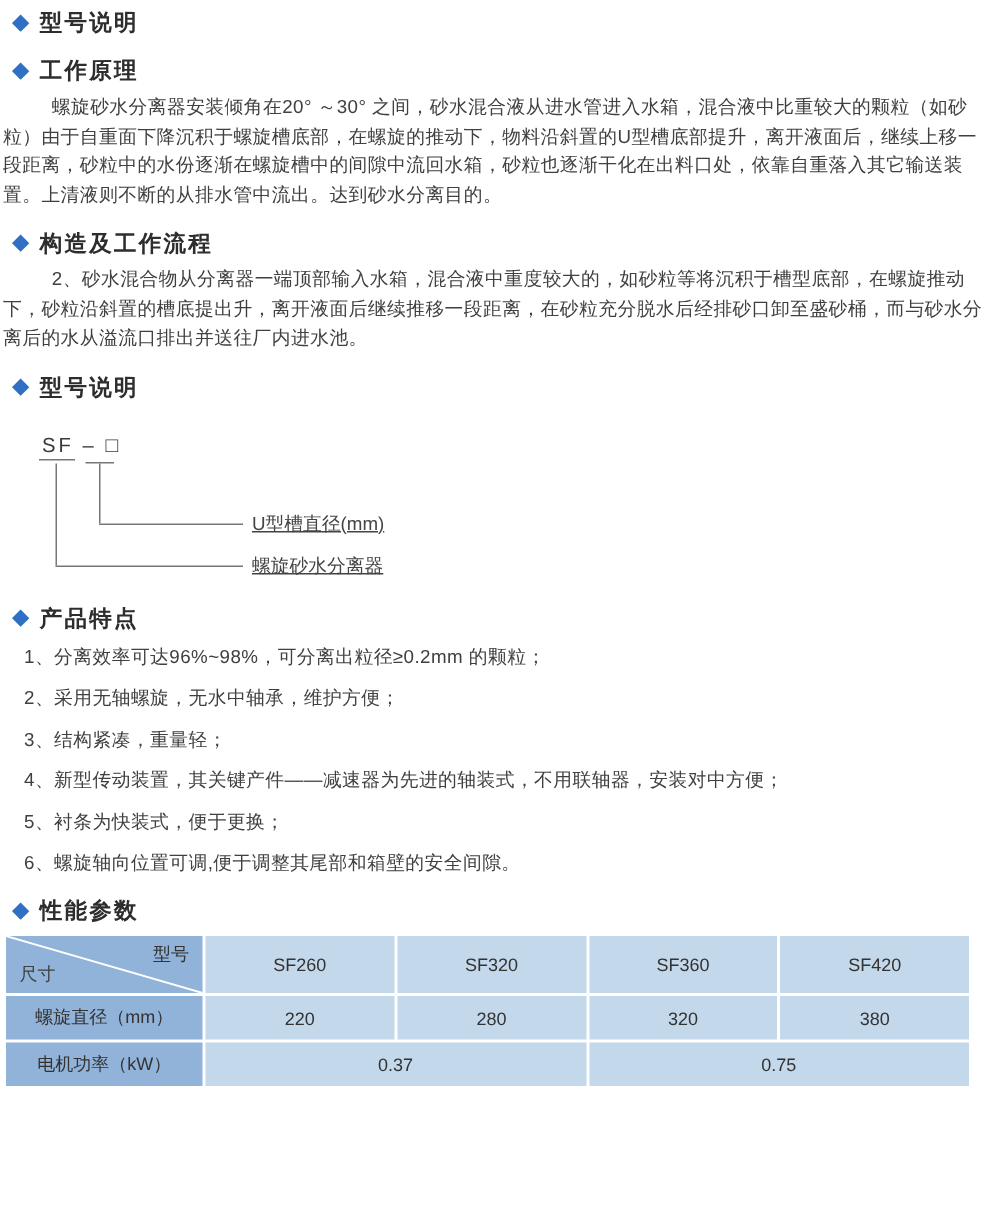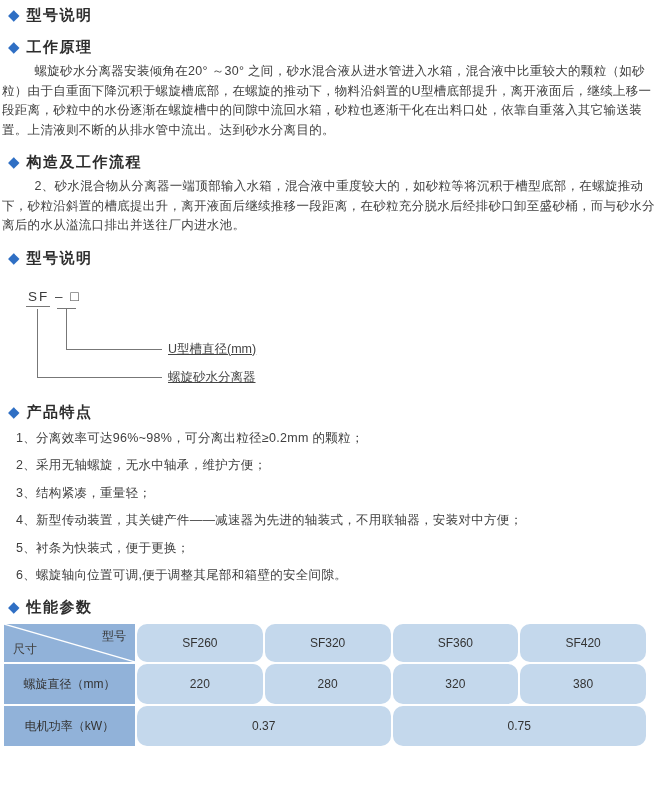--- a/index.html
+++ b/index.html
@@ -44,22 +44,22 @@
   .label-a{top:53px;}
   .label-b{top:81px;}
 
   .features{margin-top:7px;}
   .feature-item{font-size:12.5px;line-height:19px;margin:0 0 8.5px;padding-left:16px;letter-spacing:0.3px;}
 
   
   table{border-collapse:separate;border-spacing:2px;width:646px;margin:1px 0 0 2px;
         table-layout:fixed;font-size:12px;}
   td{text-align:center;color:#333;padding:2px;}
-  .label-cell{background:var(--table-label-bg);height:40px;}
-  .data-cell{background:var(--table-cell-bg);border-radius:10px;}
+  .label-cell{background:var(--table-label-bg);height:29px;}
+  .data-cell{background:var(--table-cell-bg);}
   .head-row td{height:38px;}
   .corner-cell{position:relative;padding:0;}
   .corner-cell svg{position:absolute;left:0;top:0;width:100%;height:100%;}
   .corner-top{position:absolute;top:4px;right:9px;font-size:12px;color:#333;}
   .corner-bottom{position:absolute;bottom:4px;left:9px;font-size:12px;color:#404040;}
 </style>
 </head>
 <body>
 
 <div class="page">

